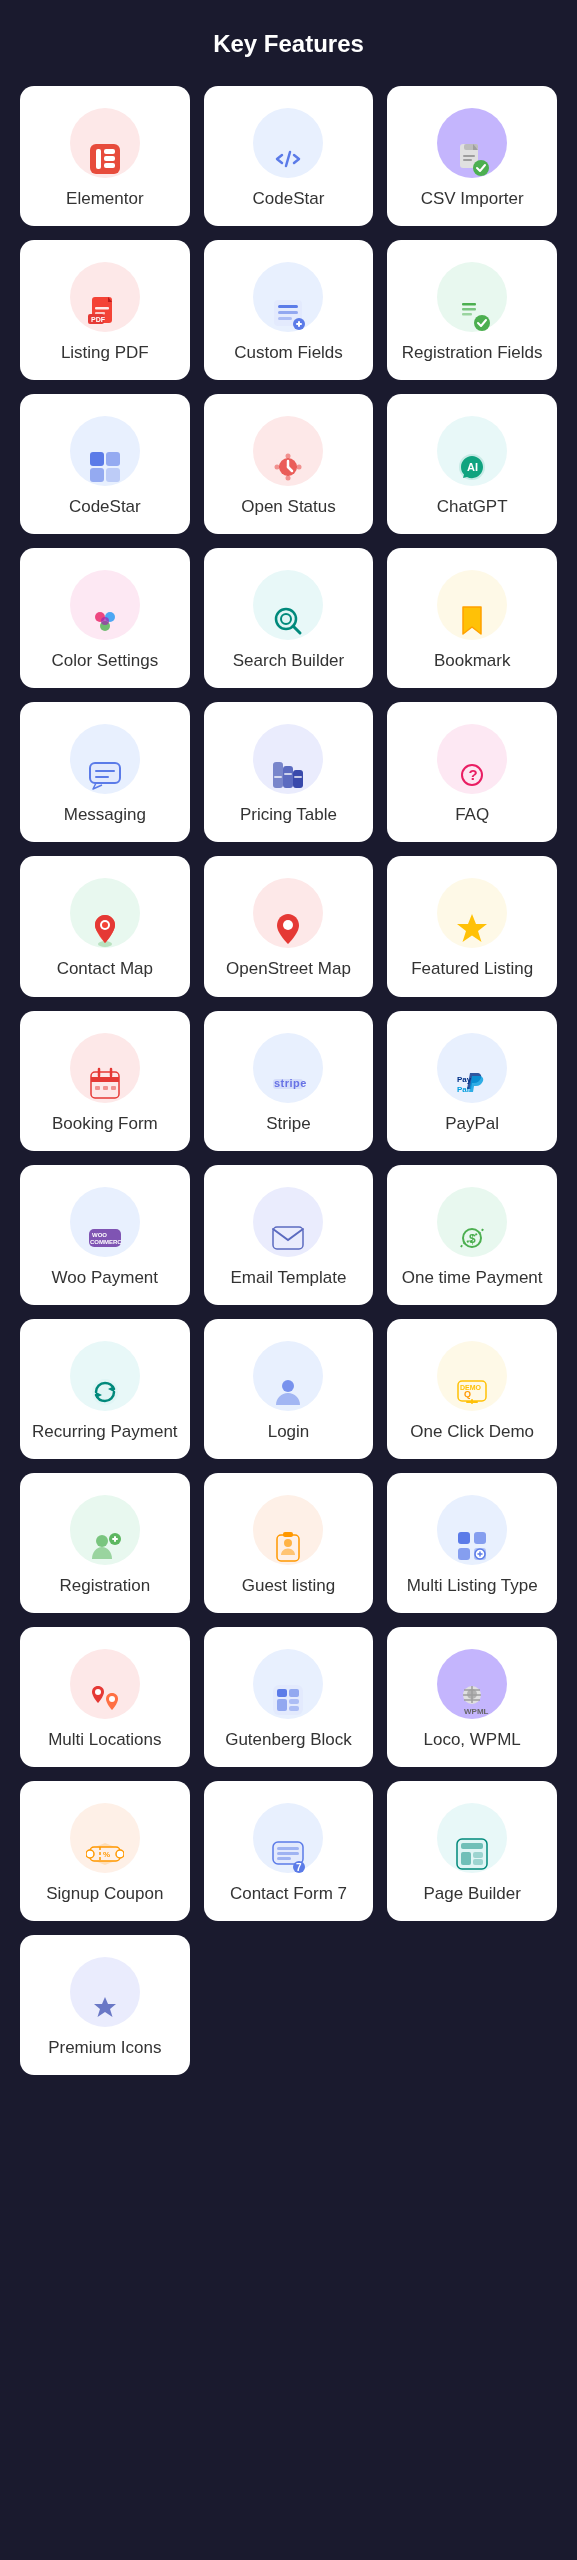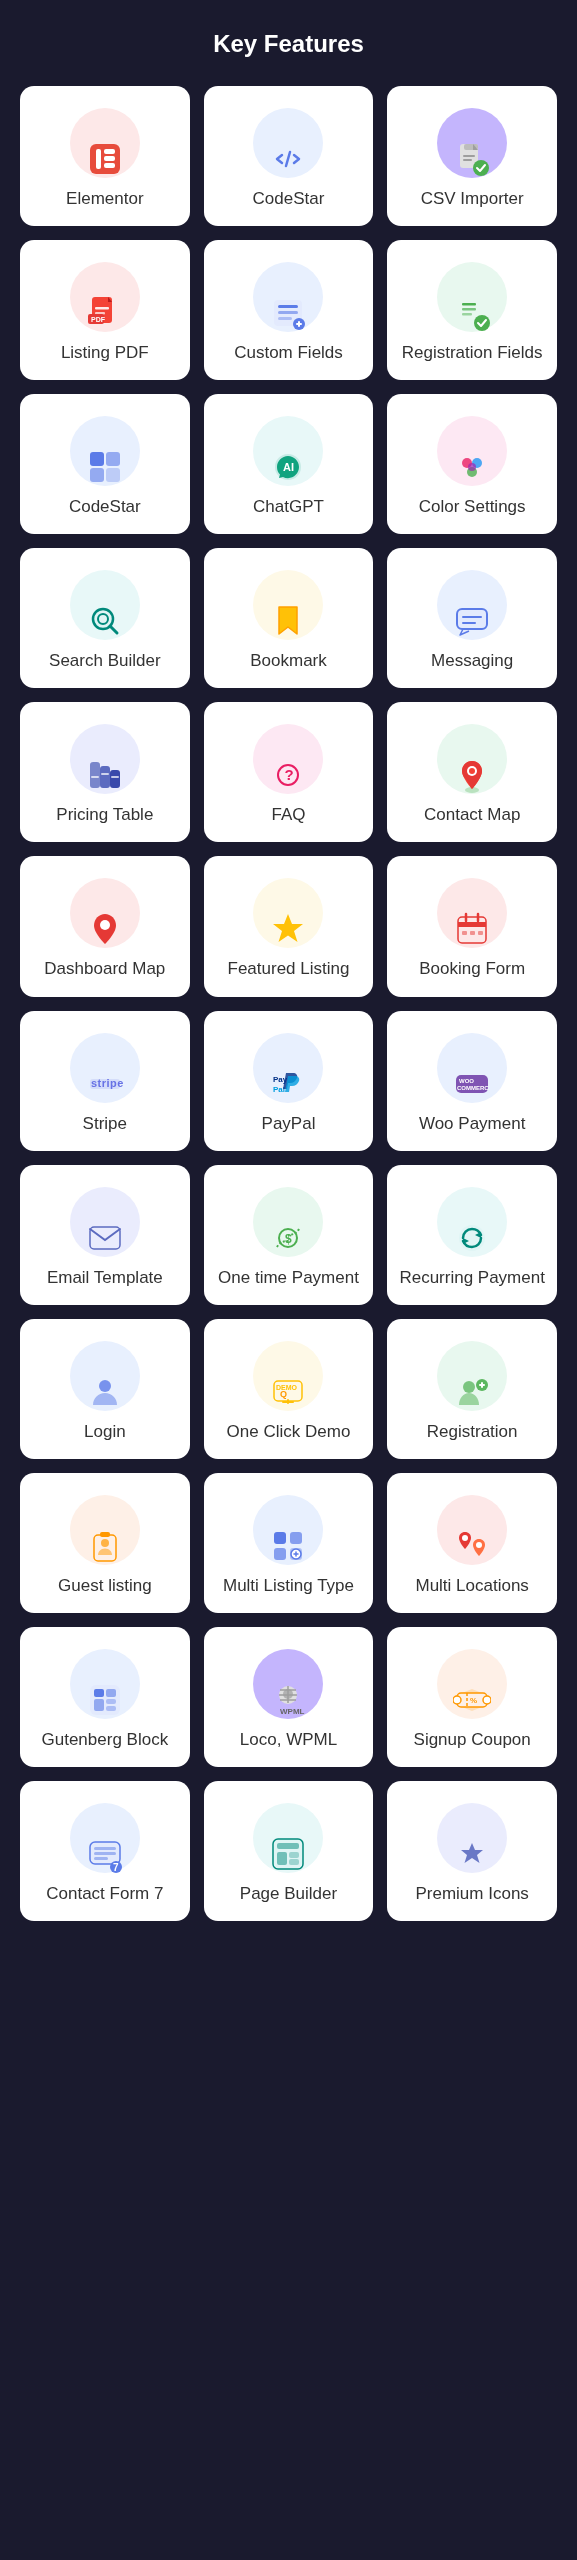--- a/index.html
+++ b/index.html
@@ -159,20 +159,35 @@
       <svg viewBox="0 0 38 38" fill="none">
         <rect x="4" y="4" width="14" height="14" rx="3" fill="#5b7be8"></rect>
         <rect x="20" y="4" width="14" height="14" rx="3" fill="#5b7be8" opacity="0.6"></rect>
         <rect x="4" y="20" width="14" height="14" rx="3" fill="#5b7be8" opacity="0.6"></rect>
         <rect x="20" y="20" width="14" height="14" rx="3" fill="#5b7be8" opacity="0.3"></rect>
       </svg>
     </div>
     <span class="card-label">CodeStar</span>
   </div>
 
+  <div class="card">
+    <div class="icon-wrap bg-red">
+      <svg viewBox="0 0 38 38" fill="none">
+        <circle cx="19" cy="19" r="14" fill="#fde8e8"></circle>
+        <circle cx="19" cy="19" r="9" fill="#e53935" opacity="0.8"></circle>
+        <line x1="19" y1="13" x2="19" y2="19" stroke="#fff" stroke-width="2.5" stroke-linecap="round"></line>
+        <line x1="19" y1="19" x2="23" y2="23" stroke="#fff" stroke-width="2.5" stroke-linecap="round"></line>
+        <circle cx="19" cy="8" r="2.5" fill="#e53935" opacity="0.5"></circle>
+        <circle cx="19" cy="30" r="2.5" fill="#e53935" opacity="0.5"></circle>
+        <circle cx="8" cy="19" r="2.5" fill="#e53935" opacity="0.5"></circle>
+        <circle cx="30" cy="19" r="2.5" fill="#e53935" opacity="0.5"></circle>
+      </svg>
+    </div>
+    <span class="card-label">Open Status</span>
+  </div>
 
   <div class="card">
     <div class="icon-wrap bg-teal">
       <svg viewBox="0 0 38 38" fill="none">
         <circle cx="19" cy="19" r="13" fill="#10a37f" opacity="0.15"></circle>
         <path d="M19 8C13 8 8 13 8 19C8 22 9 24.5 11 26.5L10 30L14 29C15.5 29.8 17.2 30.2 19 30.2C25 30.2 30 25.2 30 19.1C30 13 25 8 19 8Z" fill="#10a37f"></path>
         <text x="14" y="23" font-size="11" fill="#fff" font-weight="bold" font-family="Arial">AI</text>
       </svg>
     </div>
     <span class="card-label">ChatGPT</span>
@@ -263,21 +278,21 @@
     <span class="card-label">Contact Map</span>
   </div>
 
   <div class="card">
     <div class="icon-wrap bg-red">
       <svg viewBox="0 0 38 38" fill="none">
         <path d="M19 4C13 4 8 9 8 15.5C8 23.5 19 34 19 34C19 34 30 23.5 30 15.5C30 9 25 4 19 4Z" fill="#e53935"></path>
         <circle cx="19" cy="15" r="5" fill="#fff"></circle>
       </svg>
     </div>
-    <span class="card-label">Dashboard Map</span>
+    <span class="card-label">OpenStreet Map</span>
   </div>
 
   <div class="card">
     <div class="icon-wrap bg-yellow">
       <svg viewBox="0 0 38 38" fill="none">
         <polygon points="19,4 23,14 34,14 25,21 28.5,32 19,25.5 9.5,32 13,21 4,14 15,14" fill="#FFC107"></polygon>
       </svg>
     </div>
     <span class="card-label">Featured Listing</span>
   </div>

